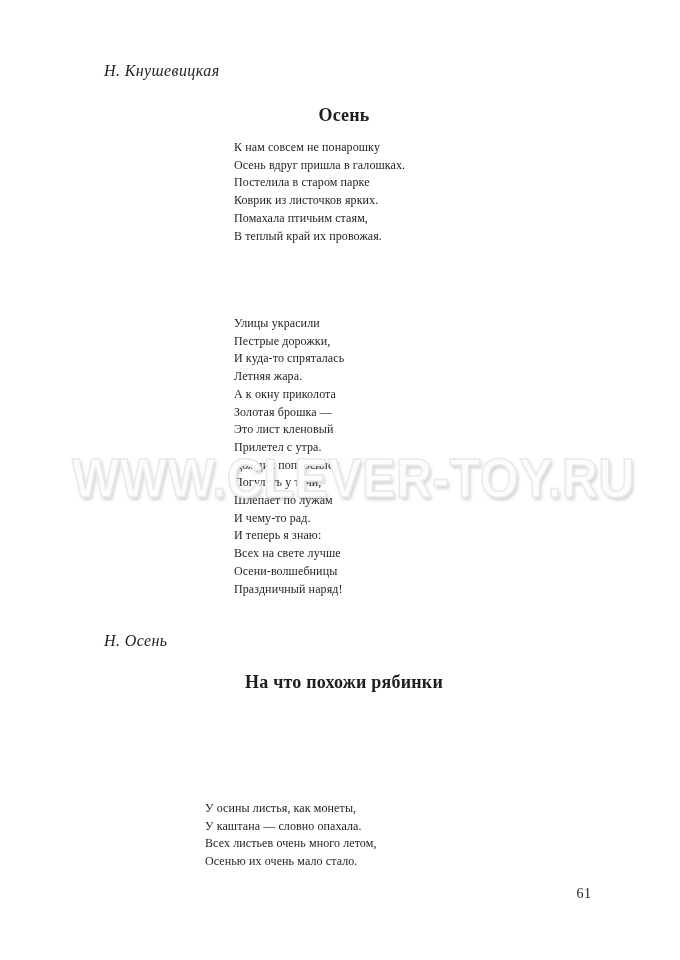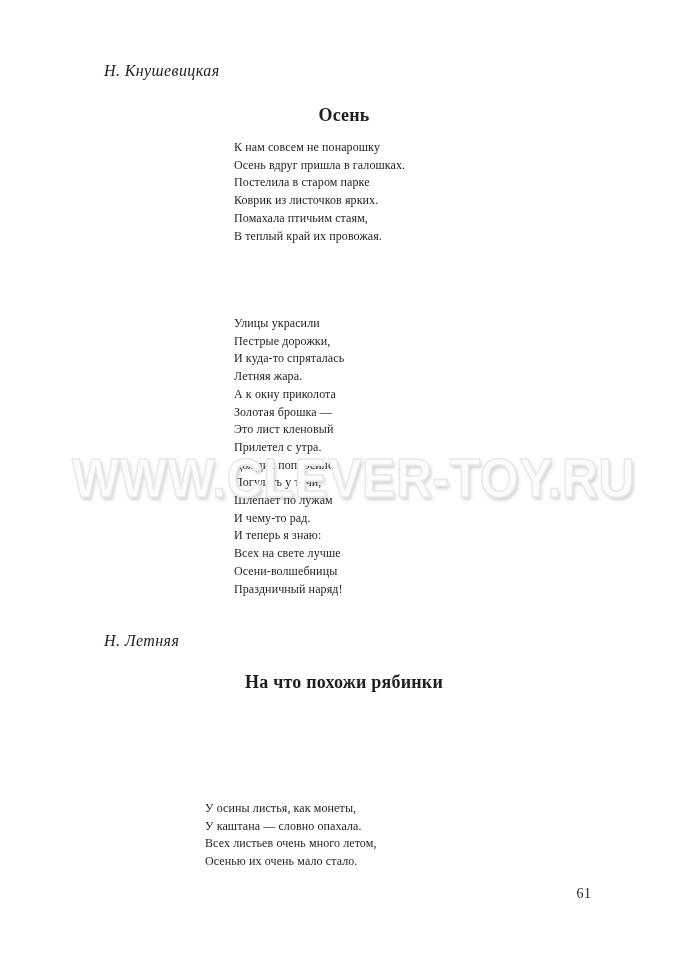--- a/index.html
+++ b/index.html
@@ -100,21 +100,21 @@
 Погулять у тучи,
 Шлепает по лужам
 И чему-то рад.
 И теперь я знаю:
 Всех на свете лучше
 Осени-волшебницы
 Праздничный наряд!</div>
 
   <div class="watermark">WWW.CLEVER-TOY.RU</div>
 
-  <div class="author" style="top:632px">Н. Летняя</div>
+  <div class="author" style="top:632px">Н. Осень</div>
 
   <h2 class="poem-title" style="top:668px">На что похожи рябинки</h2>
 
 
   <div class="stanza" style="left:205px; top:800px">У осины листья, как монеты,
 У каштана — словно опахала.
 Всех листьев очень много летом,
 Осенью их очень мало стало.</div>
 
   <div class="page-number">61</div>

